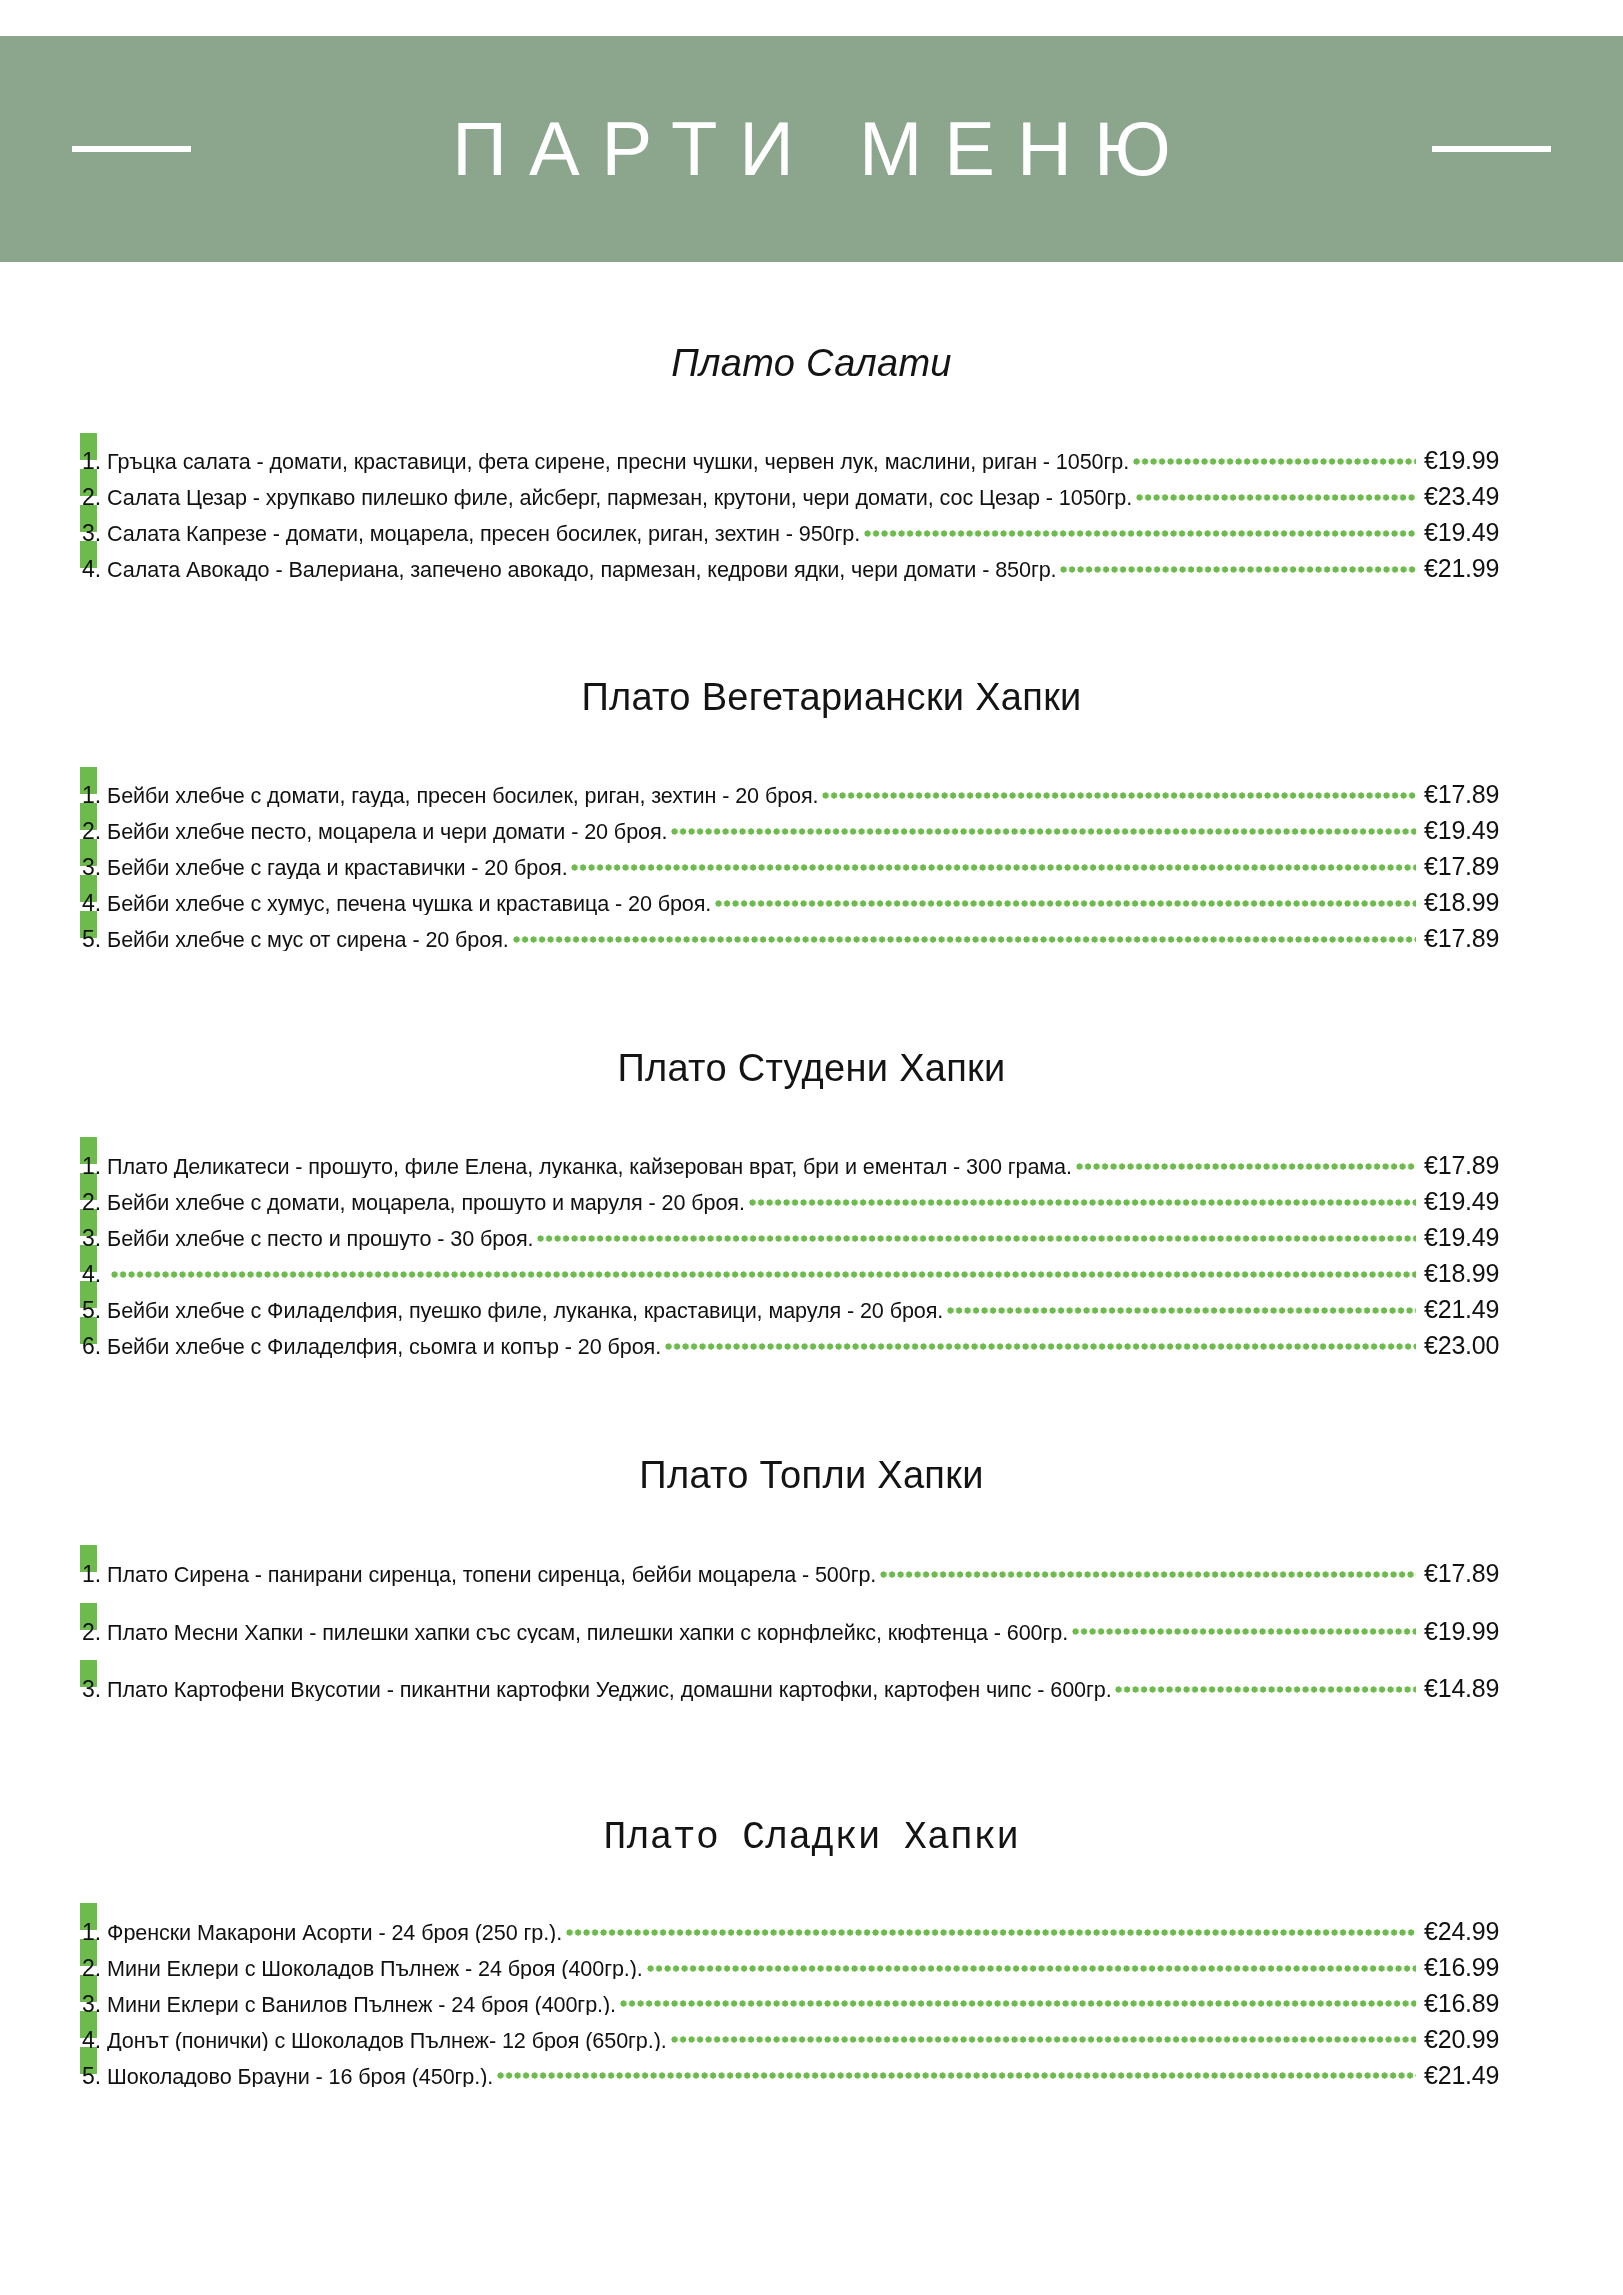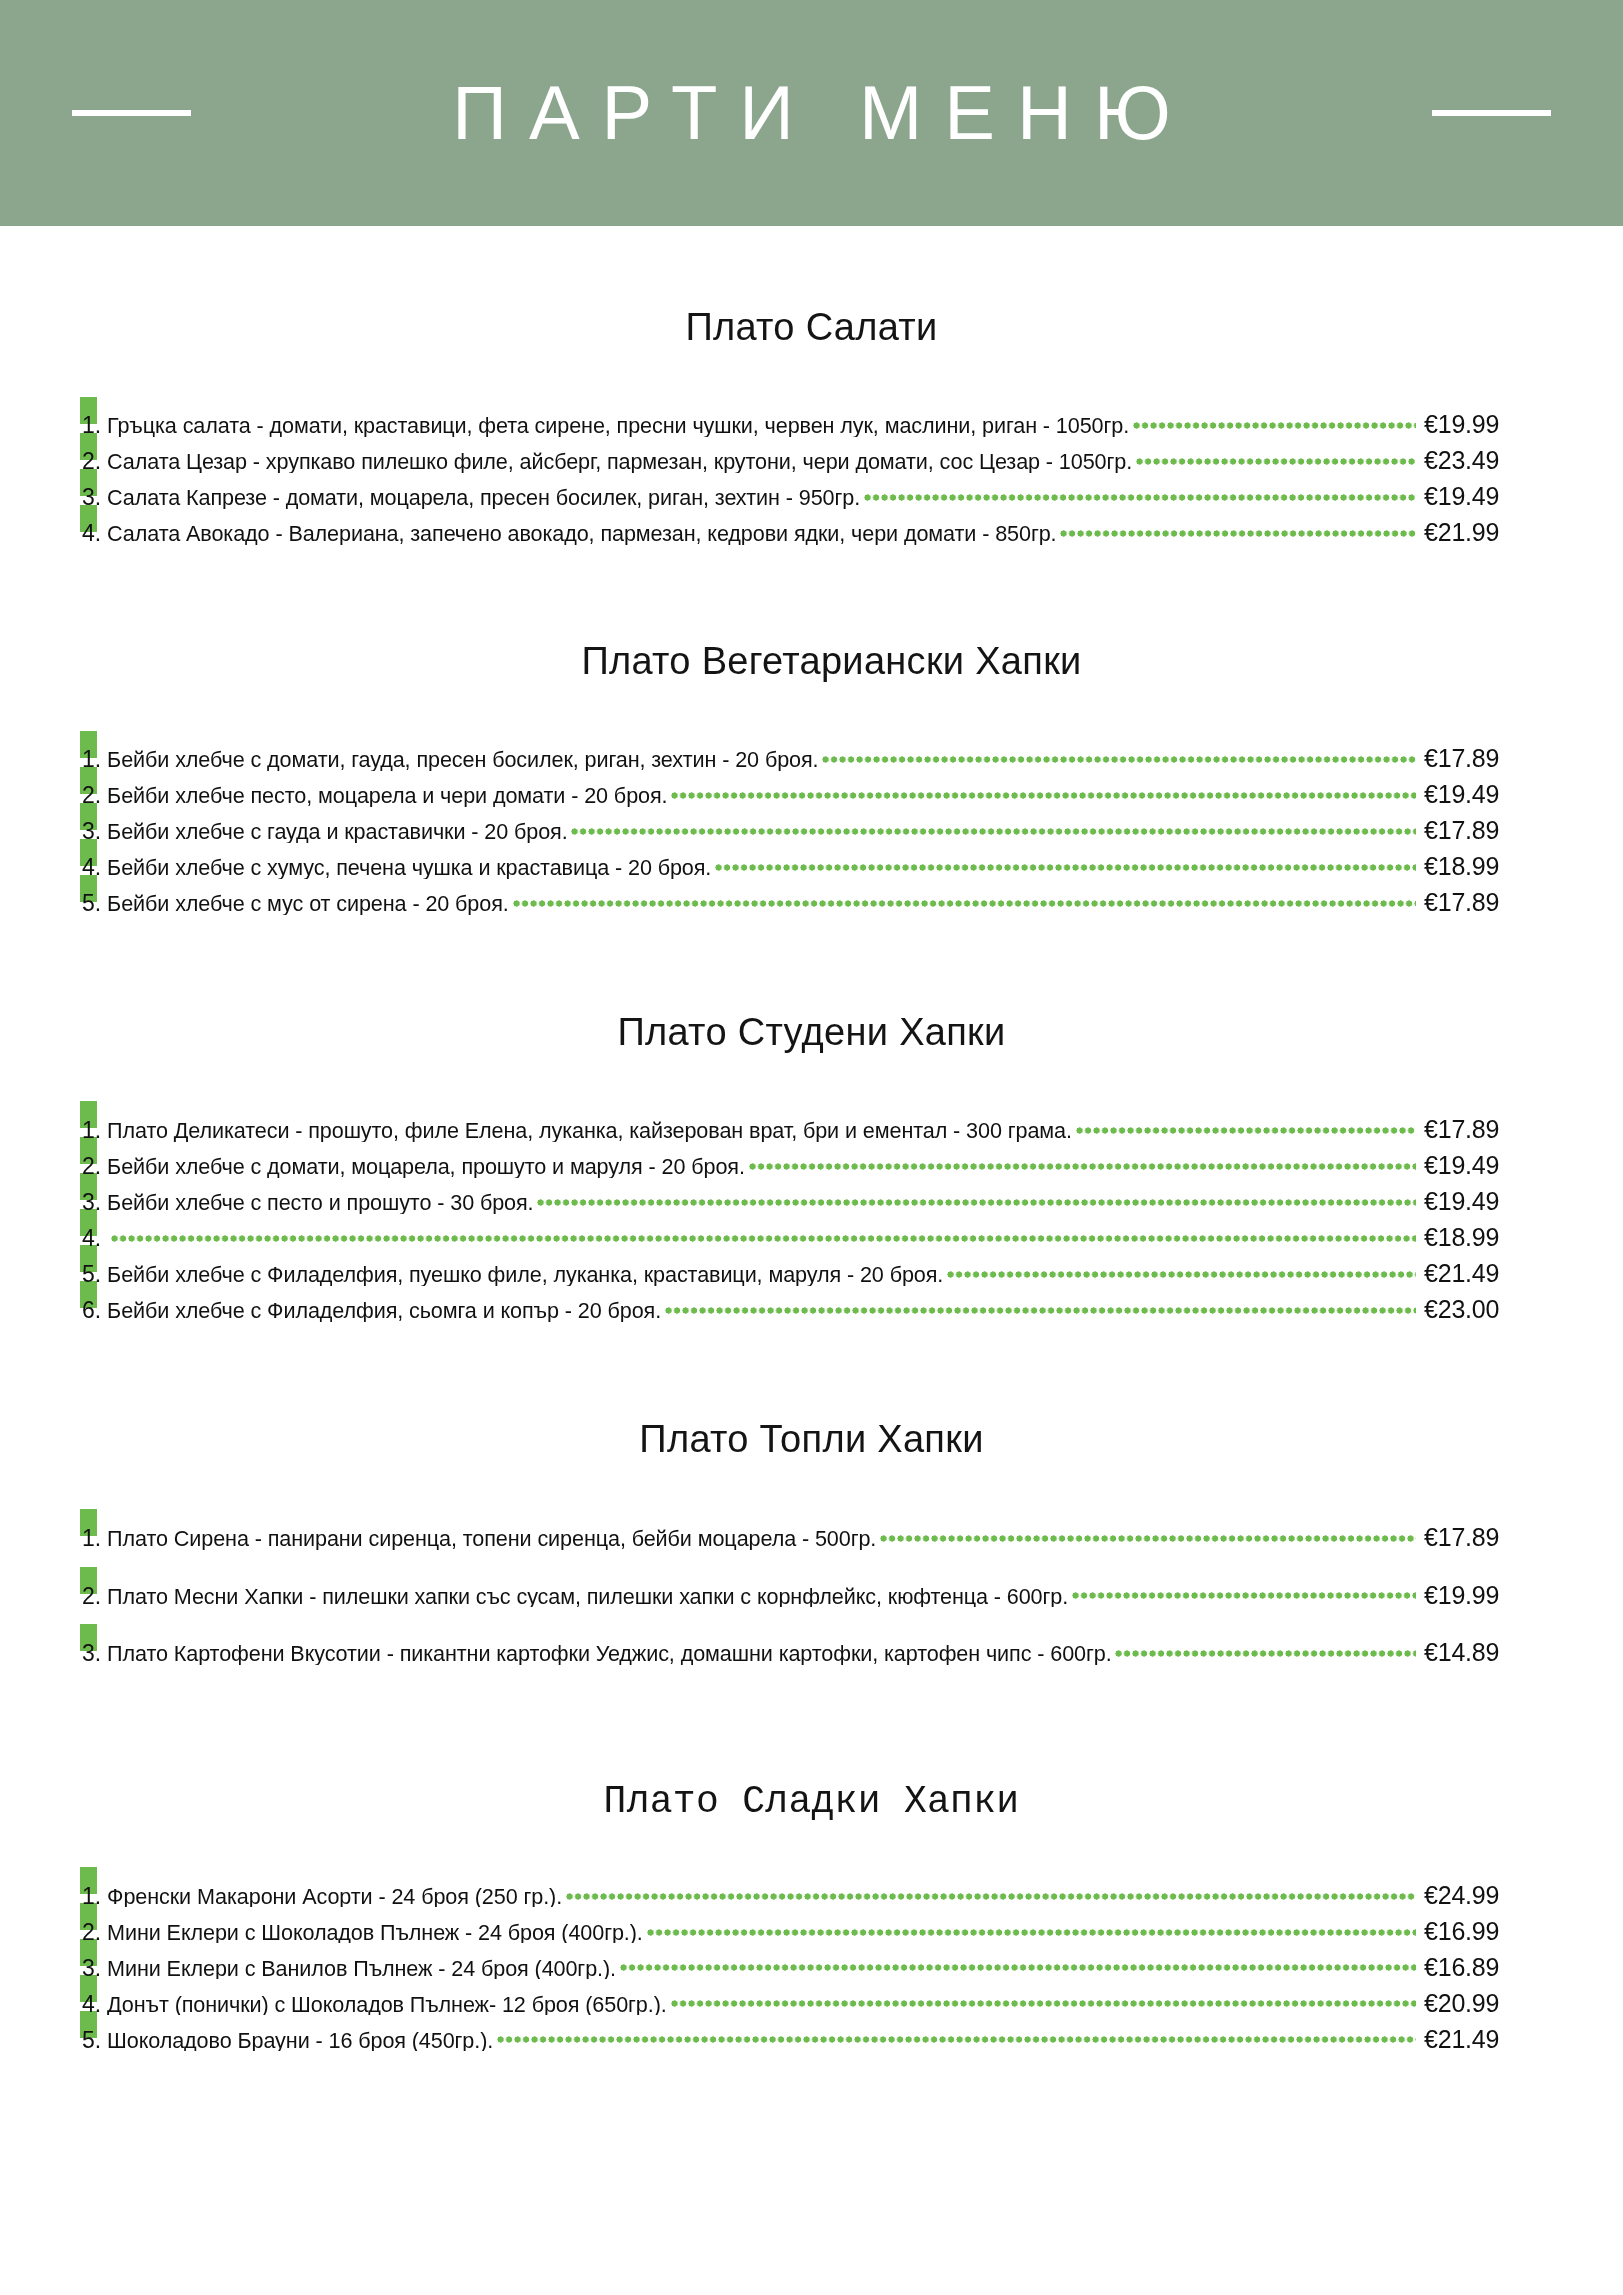--- a/index.html
+++ b/index.html
@@ -17,20 +17,21 @@
 
   
   .header-band {
     width: 1623px;
     height: 226px;
     background: #8ba68d;
     position: relative;
     display: flex;
     align-items: center;
     justify-content: center;
+    margin-top: 36px;
   }
   .header-inner {
     display: flex;
     align-items: center;
     justify-content: center;
     width: 100%;
     gap: 0;
   }
   .header-dash {
     width: 119px;
@@ -149,21 +150,21 @@
     width: 124px;
     text-align: left;
     font-size: 25px;
     line-height: 1;
     color: #111111;
     font-weight: 400;
     letter-spacing: -0.2px;
   }
 
   
-  .sec-salati   .section-heading { padding-top: 82px; }
+  .sec-salati   .section-heading { padding-top: 82px; font-style: italic; }
   .sec-salati   .items           { margin-top: 64px; }
   .sec-salati   .item-row        { height: 21.6px; margin-bottom: 14.4px; }
 
   .sec-veg      .section-heading { padding-top: 86px; margin-left: 40px; }
   .sec-veg      .items           { margin-top: 64px; }
   .sec-veg      .item-row        { height: 21.6px; margin-bottom: 14.4px; }
 
   .sec-studeni  .section-heading { padding-top: 87px; }
   .sec-studeni  .items           { margin-top: 64px; }
   .sec-studeni  .item-row        { height: 21.6px; margin-bottom: 14.4px; }

